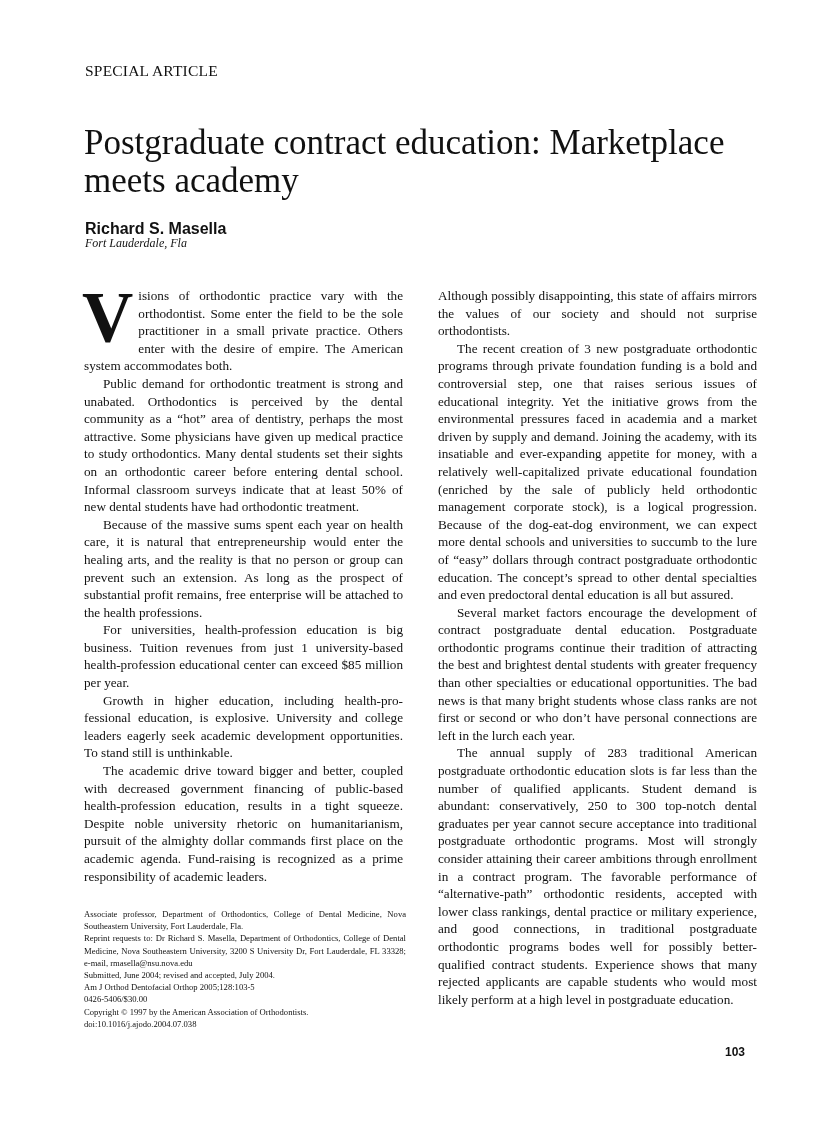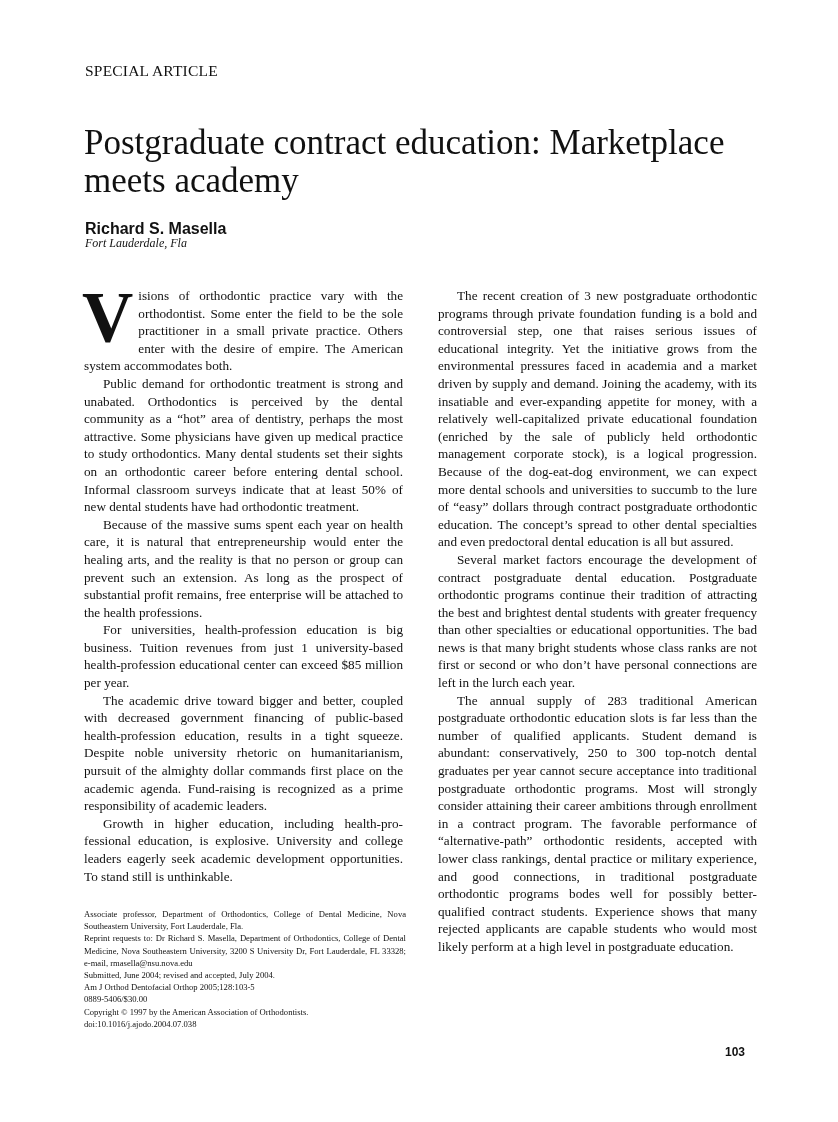--- a/index.html
+++ b/index.html
@@ -32,33 +32,34 @@
 <h1 class="title serif">Postgraduate contract education: Marketplace meets academy</h1>
 
 <div class="author sans">Richard S. Masella</div>
 <div class="affil serif">Fort Lauderdale, Fla</div>
 
 <div class="col col-left serif">
   <p class="noindent"><span class="dropcap">V</span><span>isions of orthodontic practice vary with the orthodontist. Some enter the field to be the sole practitioner in a small private practice. Others enter with the desire of empire. The American system accommodates both.</span></p>
   <p>Public demand for orthodontic treatment is strong and unabated. Orthodontics is perceived by the dental community as a “hot” area of dentistry, perhaps the most attractive. Some physicians have given up medi­cal practice to study orthodontics. Many dental students set their sights on an orthodontic career before entering dental school. Informal classroom surveys indicate that at least 50% of new dental students have had orthodon­tic treatment.</p>
   <p>Because of the massive sums spent each year on health care, it is natural that entrepreneurship would enter the healing arts, and the reality is that no person or group can prevent such an extension. As long as the prospect of substantial profit remains, free enterprise will be attached to the health professions.</p>
   <p>For universities, health-profession education is big business. Tuition revenues from just 1 university-based health-profession educational center can exceed $85 million per year.</p>
+  <p>Growth in higher education, including health-pro­fessional education, is explosive. University and col­lege leaders eagerly seek academic development oppor­tunities. To stand still is unthinkable.</p>
   <p>The academic drive toward bigger and better, cou­pled with decreased government financing of public-based health-profession education, results in a tight squeeze. Despite noble university rhetoric on humani­tarianism, pursuit of the almighty dollar commands first place on the academic agenda. Fund-raising is recog­nized as a prime responsibility of academic leaders.</p>
-  <p>Growth in higher education, including health-pro­fessional education, is explosive. University and col­lege leaders eagerly seek academic development oppor­tunities. To stand still is unthinkable.</p>
 </div>
 
 <div class="footnotes serif">
   <div>Associate professor, Department of Orthodontics, College of Dental Medicine, Nova Southeastern University, Fort Lauderdale, Fla.</div>
   <div>Reprint requests to: Dr Richard S. Masella, Department of Orthodontics, College of Dental Medicine, Nova Southeastern University, 3200 S University Dr, Fort Lauderdale, FL 33328; e-mail, rmasella@nsu.nova.edu</div>
   <div>Submitted, June 2004; revised and accepted, July 2004.</div>
   <div>Am J Orthod Dentofacial Orthop 2005;128:103-5</div>
-  <div>0889-5406/$30.00</div>
+  <div>0426-5406/$30.00</div>
   <div>Copyright © 1997 by the American Association of Orthodontists.</div>
   <div>doi:10.1016/j.ajodo.2004.07.038</div>
 </div>
 
 <div class="col col-right serif">
+  <p class="noindent">Although possibly disappointing, this state of affairs mirrors the values of our society and should not surprise orthodontists.</p>
   <p>The recent creation of 3 new postgraduate ortho­dontic programs through private foundation funding is a bold and controversial step, one that raises serious issues of educational integrity. Yet the initiative grows from the environmental pressures faced in academia and a market driven by supply and demand. Joining the academy, with its insatiable and ever-expanding appe­tite for money, with a relatively well-capitalized private educational foundation (enriched by the sale of publicly held orthodontic management corporate stock), is a logical progression. Because of the dog-eat-dog envi­ronment, we can expect more dental schools and universities to succumb to the lure of “easy” dollars through contract postgraduate orthodontic education. The concept’s spread to other dental specialties and even predoctoral dental education is all but assured.</p>
   <p>Several market factors encourage the development of contract postgraduate dental education. Postgraduate orthodontic programs continue their tradition of attract­ing the best and brightest dental students with greater frequency than other specialties or educational oppor­tunities. The bad news is that many bright students whose class ranks are not first or second or who don’t have personal connections are left in the lurch each year.</p>
   <p>The annual supply of 283 traditional American postgraduate orthodontic education slots is far less than the number of qualified applicants. Student demand is abundant: conservatively, 250 to 300 top-notch dental graduates per year cannot secure acceptance into tradi­tional postgraduate orthodontic programs. Most will strongly consider attaining their career ambitions through enrollment in a contract program. The favor­able performance of “alternative-path” orthodontic res­idents, accepted with lower class rankings, dental practice or military experience, and good connections, in traditional postgraduate orthodontic programs bodes well for possibly better-qualified contract students. Experience shows that many rejected applicants are capable students who would most likely perform at a high level in postgraduate education.</p>
 </div>
 
 <div class="page-number sans">103</div>
 
 </body></html>

